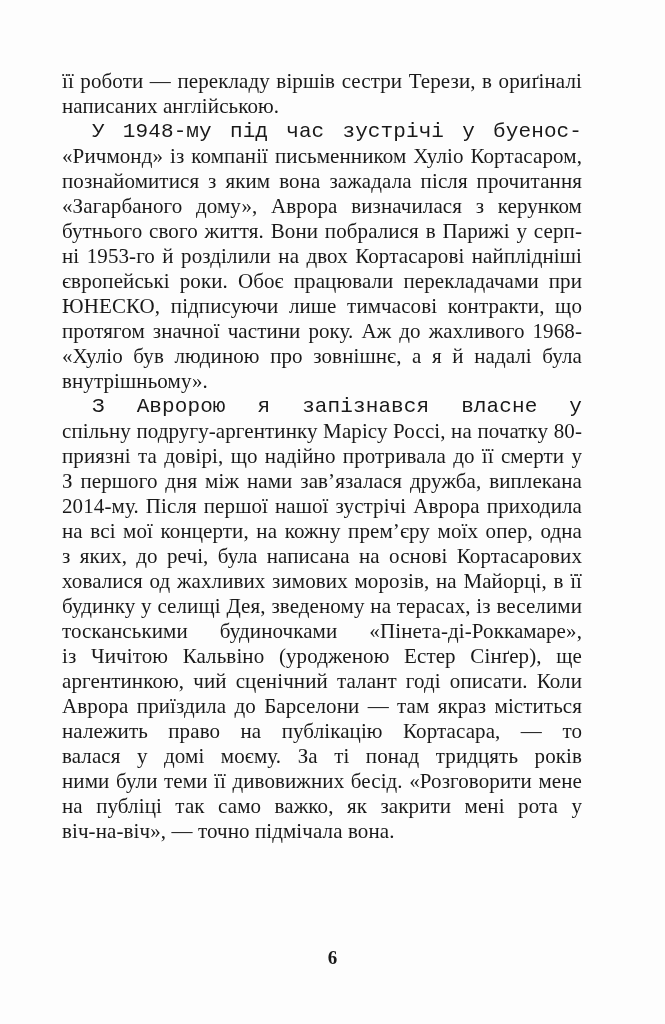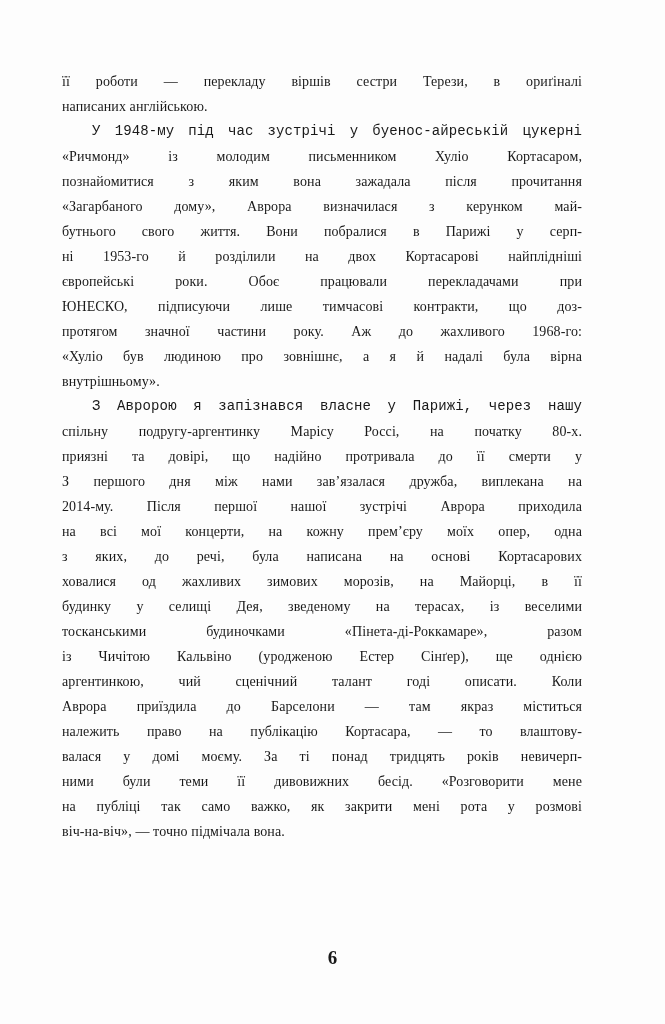--- a/index.html
+++ b/index.html
@@ -20,21 +20,21 @@
     position: absolute;
     left: 62px;
     top: 69px;
     width: 520px;
   }
   .paragraph {
     margin: 0;
     padding: 0;
   }
   .line {
-    font-size: 14px;
+    font-size: 21px;
     line-height: 25px;
     height: 25px;
     text-align: justify;
     text-align-last: justify;
     letter-spacing: 0.1px;
     white-space: normal;
     overflow: hidden;
   }
   .line.par-end {
     text-align: left;
@@ -59,21 +59,21 @@
 <body>
 
 <div class="book-page">
   <div class="text-block">
       <div class="paragraph">
         <div class="line">її роботи — перекладу віршів сестри Терези, в ориґіналі</div>
         <div class="line par-end">написаних англійською.</div>
       </div>
       <div class="paragraph">
         <div class="line indent">У 1948-му під час зустрічі у буенос-айреській цукерні</div>
-        <div class="line">«Ричмонд» із молодим письменником Хуліо Кортасаром,</div>
+        <div class="line">«Ричмонд» із компанії письменником Хуліо Кортасаром,</div>
         <div class="line">познайомитися з яким вона зажадала після прочитання</div>
         <div class="line">«Загарбаного дому», Аврора визначилася з керунком май-</div>
         <div class="line">бутнього свого життя. Вони побралися в Парижі у серп-</div>
         <div class="line">ні 1953-го й розділили на двох Кортасарові найплідніші</div>
         <div class="line">європейські роки. Обоє працювали перекладачами при</div>
         <div class="line">ЮНЕСКО, підписуючи лише тимчасові контракти, що доз-</div>
         <div class="line">протягом значної частини року. Аж до жахливого 1968-го:</div>
         <div class="line">«Хуліо був людиною про зовнішнє, а я й надалі була вірна</div>
         <div class="line par-end">внутрішньому».</div>
       </div>

